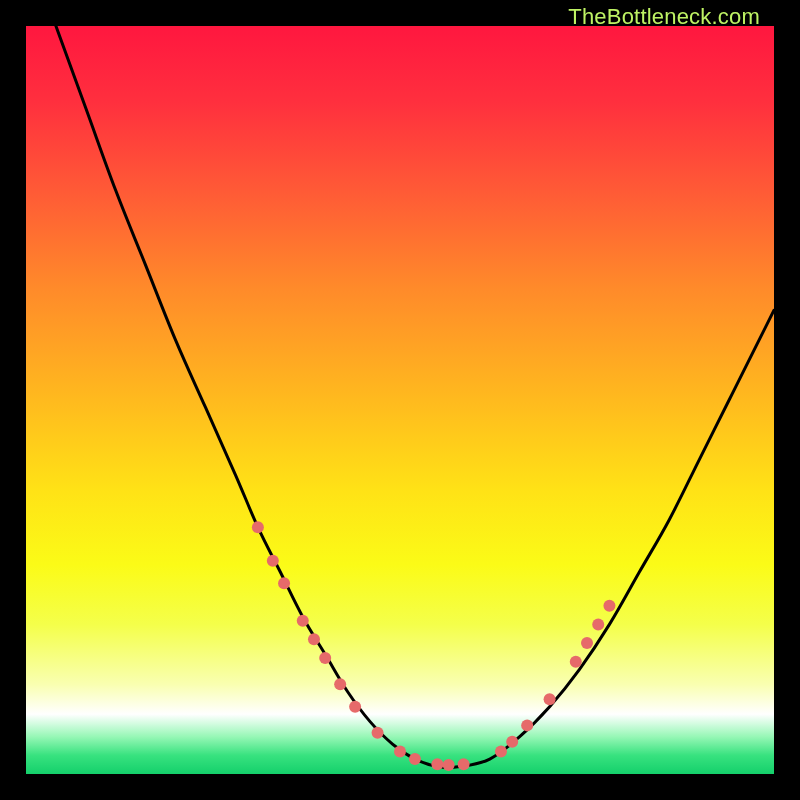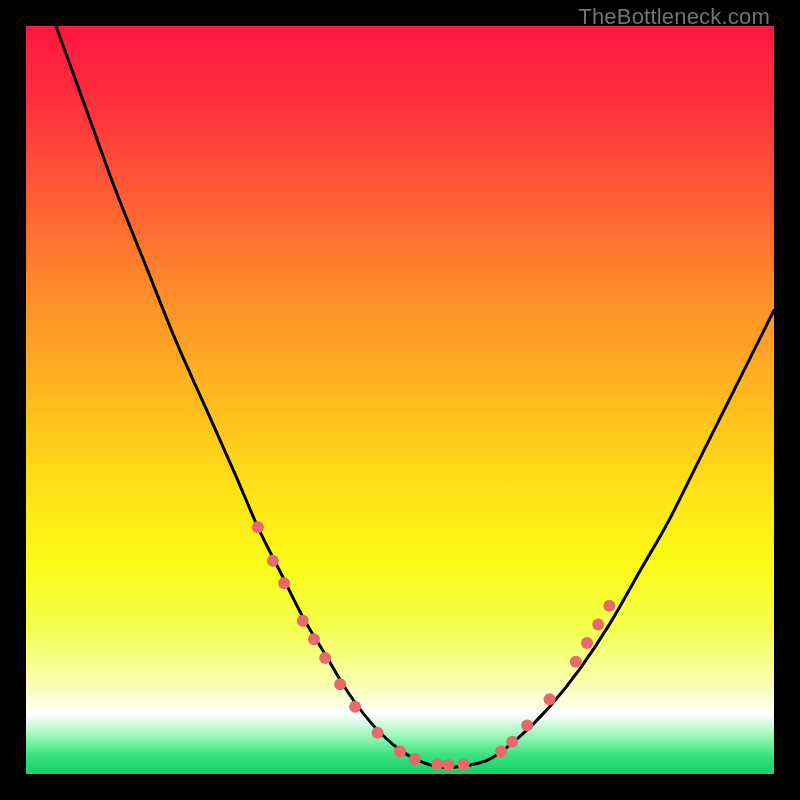--- a/index.html
+++ b/index.html
@@ -22,22 +22,22 @@
   .plot {
     position: absolute;
     left: 0;
     top: 0;
     width: 748px;
     height: 748px;
   }
   .watermark {
     position: absolute;
     top: 4px;
-    right: 30px;
-    color: #737373;
+    right: 40px;
+    color: #bef264;
     font-size: 22px;
     letter-spacing: 0.2px;
     font-weight: 400;
     user-select: none;
   }
 </style>
 </head>
 <body>
 
 <div class="frame">

